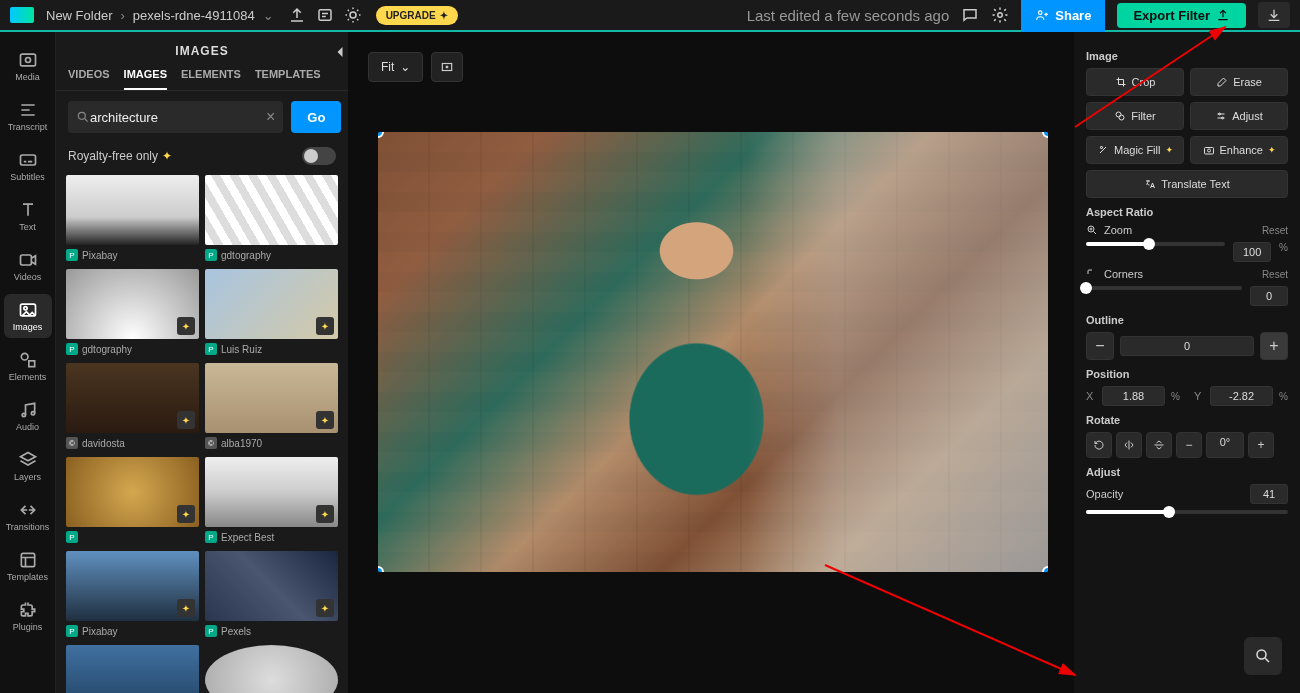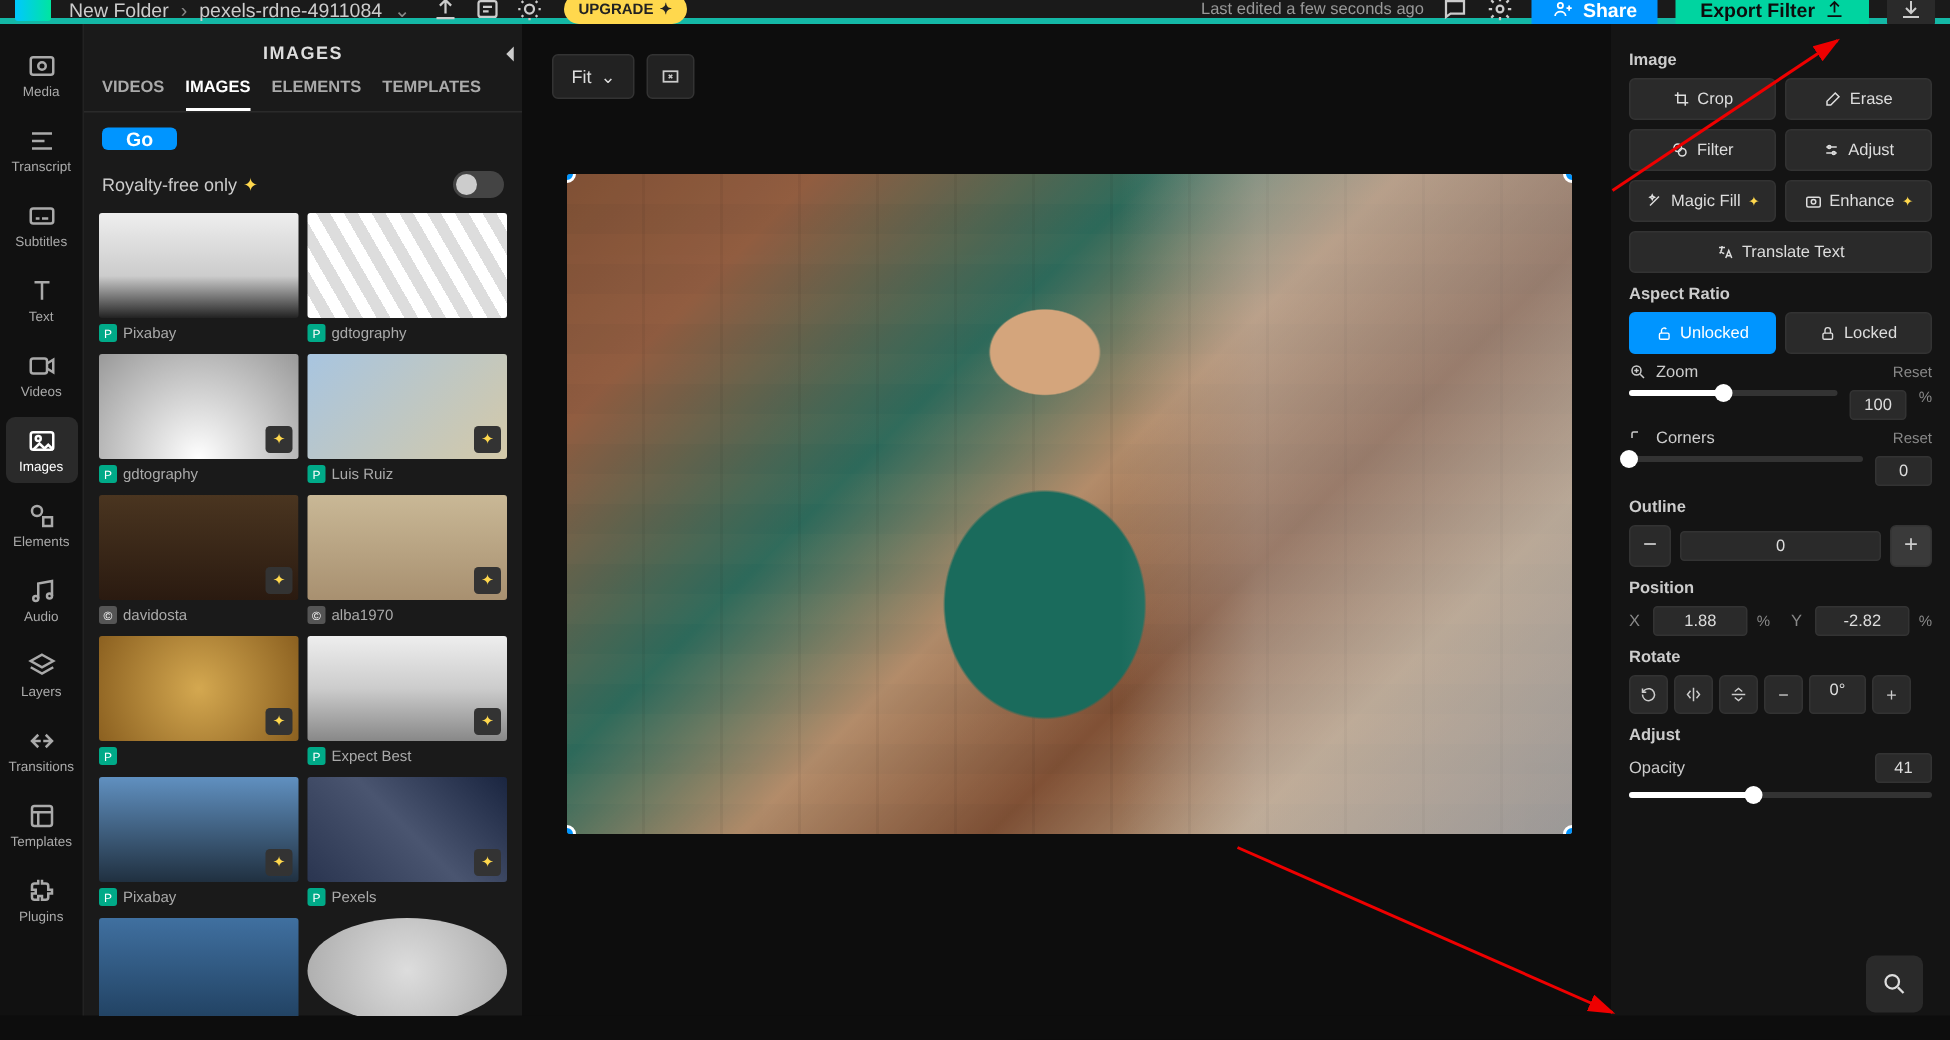--- a/index.html
+++ b/index.html
@@ -1,26 +1,26 @@
 <!DOCTYPE html>
 <html><head>
 <meta charset="utf-8">
 <style>
 * { margin:0; padding:0; box-sizing:border-box; font-family:-apple-system,BlinkMacSystemFont,'Segoe UI',sans-serif; }
 body { background:#0d0d0d; color:#e5e5e5; width:1300px; height:693px; overflow:hidden; position:relative; }
 
 
-.topbar { height:16px; background:#1a1a1a; display:flex; align-items:center; padding:0 10px; border-bottom:4px solid #14b8a6; }
+.topbar { height:32px; background:#1a1a1a; display:flex; align-items:center; padding:0 10px; border-bottom:2px solid #14b8a6; }
 .logo { width:24px; height:16px; background:linear-gradient(90deg,#00c8ff,#00e5a0); border-radius:2px; margin-right:12px; }
 .breadcrumb { display:flex; align-items:center; gap:8px; font-size:13px; color:#ccc; }
 .breadcrumb .chev { color:#888; }
 .breadcrumb .dd { color:#888; cursor:pointer; }
 .topbar-spacer { flex:1; }
 .topbar-right { display:flex; align-items:center; gap:12px; }
-.last-edited { font-size:11px; color:#999; }
+.last-edited { font-size:15px; color:#999; }
 .top-ico { width:18px; height:18px; color:#ccc; cursor:pointer; }
 .upgrade-btn { background:#ffd84d; color:#222; font-size:10px; font-weight:700; padding:4px 10px; border-radius:12px; cursor:pointer; display:flex; align-items:center; gap:4px; }
 .share-btn { background:#0095ff; color:#fff; font-size:13px; font-weight:600; padding:21px 14px; border-radius:4px; cursor:pointer; display:flex; align-items:center; gap:6px; }
 .export-btn { background:#00d4a0; color:#0d0d0d; font-size:13px; font-weight:600; padding:5px 16px; border-radius:4px; cursor:pointer; display:flex; align-items:center; gap:6px; }
 .dl-btn { background:#2a2a2a; width:32px; height:26px; border-radius:4px; display:flex; align-items:center; justify-content:center; cursor:pointer; }
 
 
 .main { display:flex; height:661px; }
 .leftrail { width:56px; background:#111; border-right:1px solid #222; display:flex; flex-direction:column; align-items:center; padding-top:12px; gap:6px; }
 .rail-item { width:48px; display:flex; flex-direction:column; align-items:center; gap:2px; padding:6px 0; cursor:pointer; color:#aaa; border-radius:6px; }
@@ -256,20 +256,28 @@
         <path d="M15 6l-6 6 6 6"></path>
       </svg>
     <div class="panel-title">IMAGES</div>
     <div class="panel-tabs">
       <div class="panel-tab">VIDEOS</div>
       <div class="panel-tab active">IMAGES</div>
       <div class="panel-tab">ELEMENTS</div>
       <div class="panel-tab">TEMPLATES</div>
     </div>
     <div class="search-row">
+      <div class="search-box">
+        <svg width="14" height="14" viewBox="0 0 24 24" fill="none" stroke="#888" stroke-width="2">
+            <circle cx="10" cy="10" r="6"></circle>
+            <path d="m20 20-5-5"></path>
+          </svg>
+        <input value="architecture" style="">
+        <span class="search-clear">×</span>
+      </div>
       <button class="go-btn">Go</button>
     </div>
     <div class="royalty-row">
       <span>Royalty-free only</span>
       <span class="spark">✦</span>
       <div class="toggle"></div>
     </div>
     <div class="grid">
       <div class="thumb">
           <div class="thumb-img" style="background:linear-gradient(#eee,#ccc 60%,#222)"></div>
@@ -434,36 +442,20 @@
     <div class="btn-grid single" style="margin-top:6px">
       <div class="tool-btn">
           <svg width="12" height="12" viewBox="0 0 24 24" fill="none" stroke="currentColor" stroke-width="2">
             <path d="M4 6h8M8 4v2c0 4-3 8-3 8m1-4c1 2 3 4 5 4m2 6 4-10 4 10m-7-3h6"></path>
           </svg>
           <span>Translate Text</span>
         </div>
     </div>
 
     <div class="sect-lbl">Aspect Ratio</div>
-    <div class="btn-grid">
-      <div class="tool-btn active">
-          <svg width="11" height="11" viewBox="0 0 24 24" fill="none" stroke="currentColor" stroke-width="2">
-            <rect x="5" y="11" width="14" height="9" rx="2"></rect>
-            <path d="M8 11V7a4 4 0 0 1 7-2"></path>
-          </svg>
-          <span>Unlocked</span>
-        </div>
-      <div class="tool-btn">
-          <svg width="11" height="11" viewBox="0 0 24 24" fill="none" stroke="currentColor" stroke-width="2">
-            <rect x="5" y="11" width="14" height="9" rx="2"></rect>
-            <path d="M8 11V7a4 4 0 0 1 8 0v4"></path>
-          </svg>
-          <span>Locked</span>
-        </div>
-    </div>
 
     <div class="row">
         <svg width="12" height="12" viewBox="0 0 24 24" fill="none" stroke="#ccc" stroke-width="2">
           <circle cx="10" cy="10" r="6"></circle>
           <path d="m20 20-5-5M7 10h6M10 7v6"></path>
         </svg>
         <span class="row-lbl">Zoom</span>
         <span class="reset">Reset</span>
       </div>
     <div class="slider-row">

